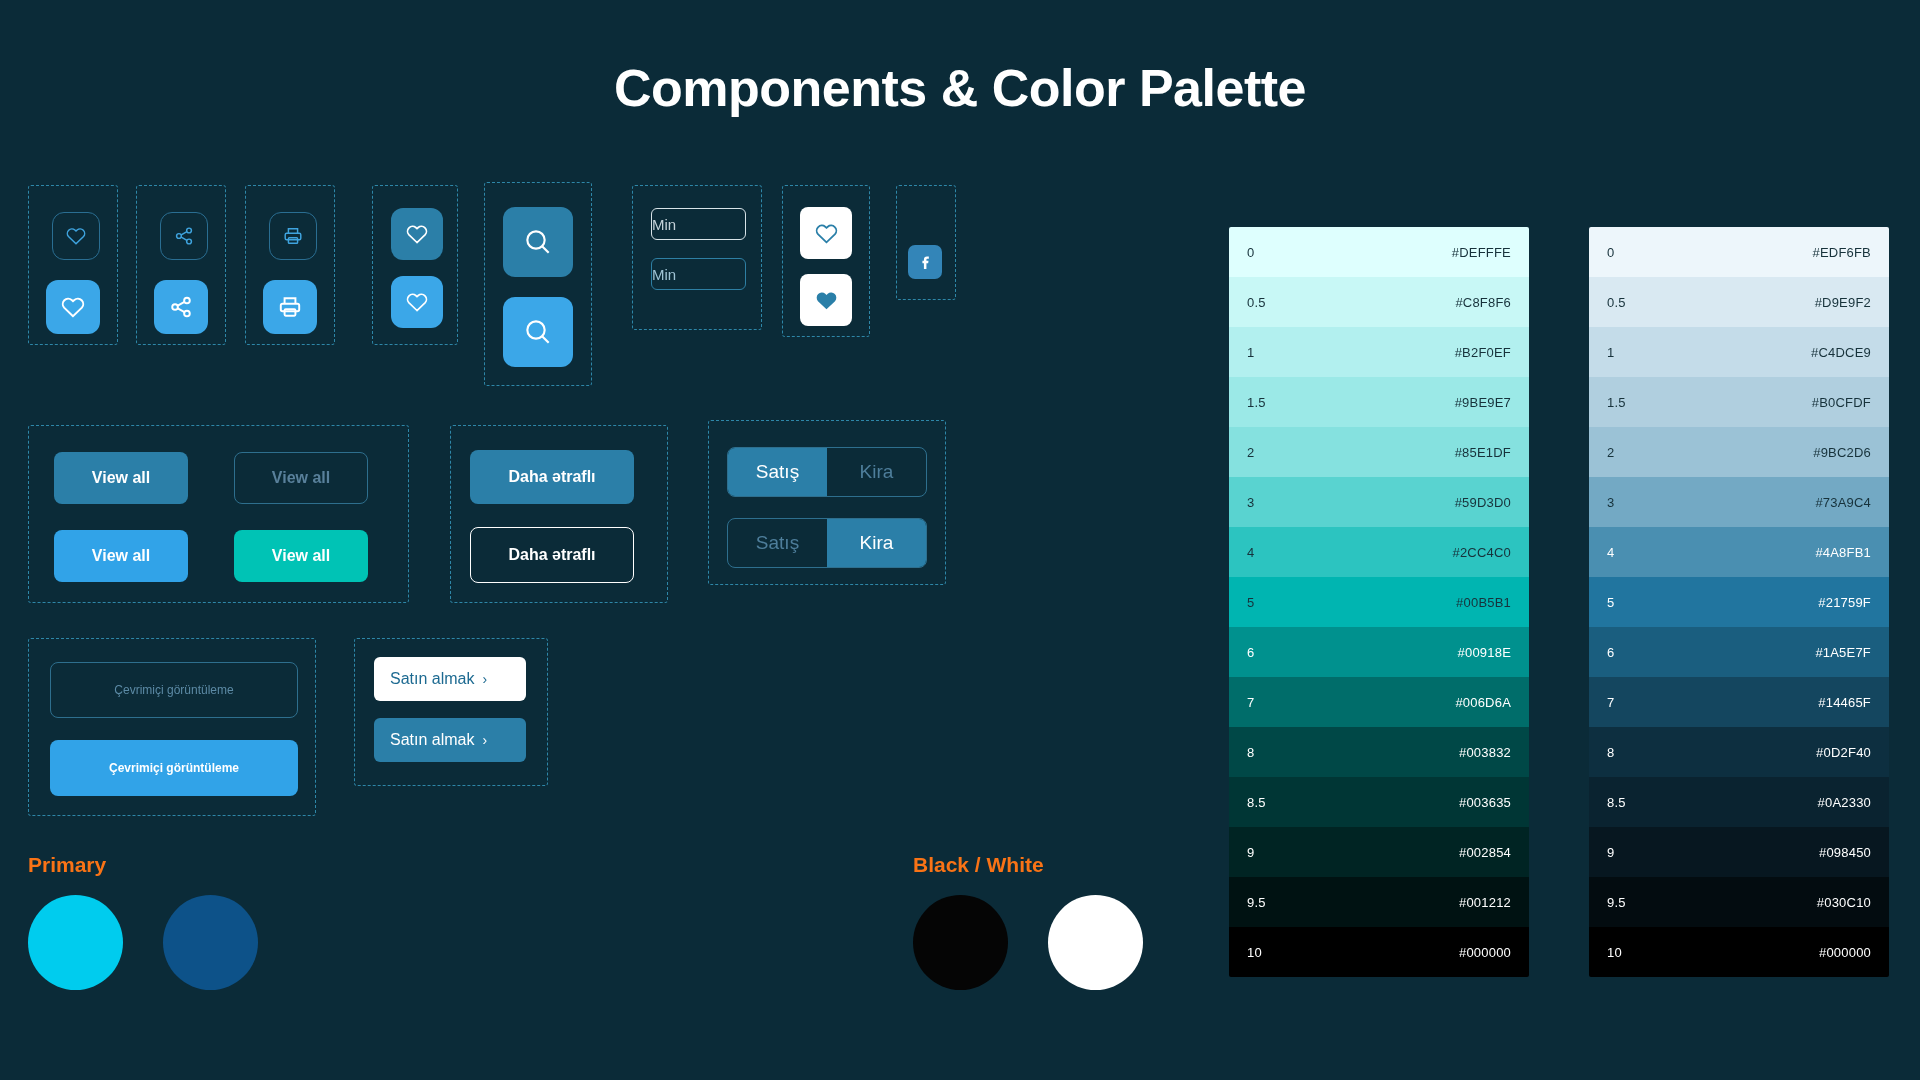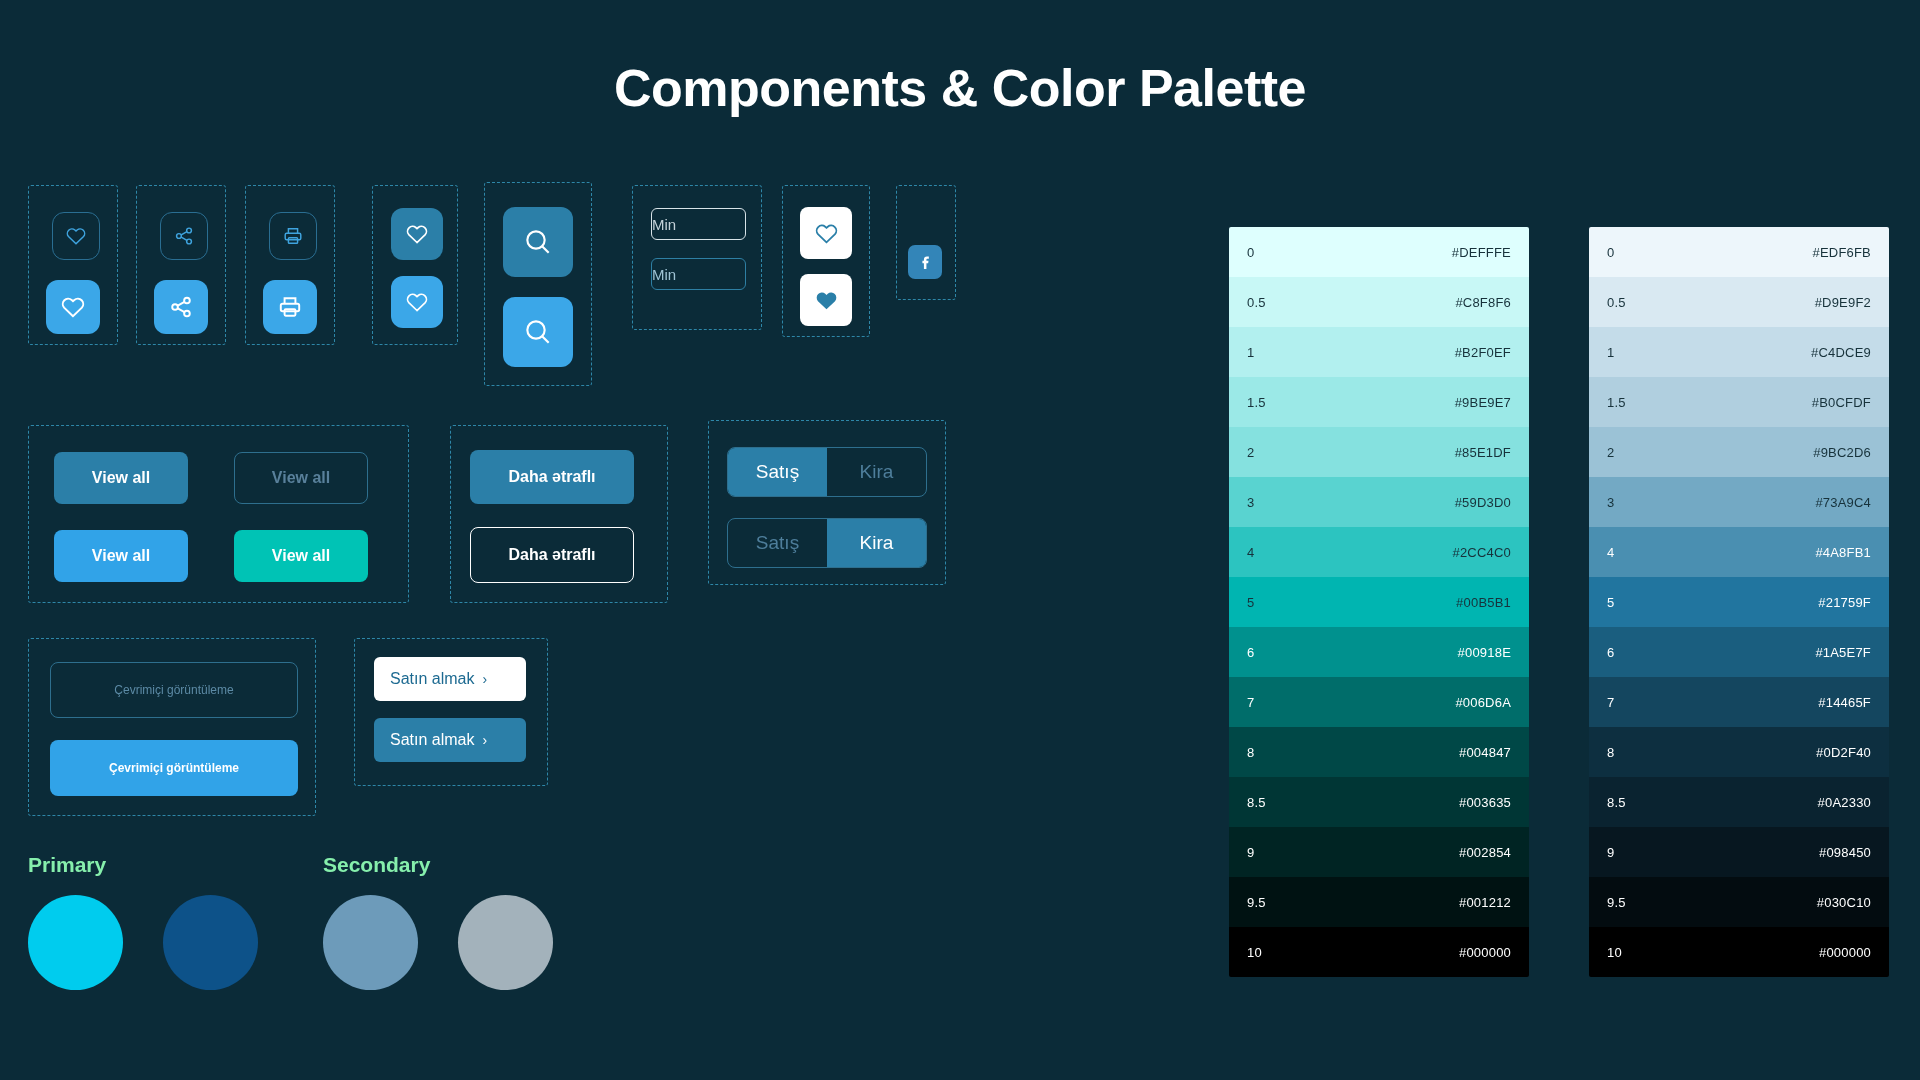--- a/index.html
+++ b/index.html
@@ -98,21 +98,21 @@
     position: absolute;
     display: flex; align-items: center; justify-content: center;
     border-radius: 8px; font-size: 12px;
   }
   .cev-out { border: 1px solid #2E6F8E; background: transparent; color: #5C8AA5; }
   .cev-fill{ background: #31A3E8; color: #FFFFFF; font-weight: 700; }
 
   
   .sw-group { position: absolute; }
   .sw-label {
-    font-size: 21px; font-weight: 700; color: #86efac;
+    font-size: 21px; font-weight: 700; color: #f97316;
     margin-bottom: 18px; white-space: nowrap;
   }
   .sw-row { display: flex; gap: 40px; }
   .circle { width: 95px; height: 95px; border-radius: 50%; }
 
   
   .palette {
     position: absolute;
     width: 300px;
     border-radius: 2px;
@@ -289,29 +289,29 @@
   </div>
 
   <div class="sw-group" style="left:28px; top:853px;">
     <div class="sw-label">Primary</div>
     <div class="sw-row">
       <div class="circle" style="background:#00CCEE;"></div>
       <div class="circle" style="background:#0D5289;"></div>
     </div>
   </div>
 
-  <div class="sw-group" style="left:323px; top:853px;">
-    <div class="sw-label">Secondary</div>
+
+
+  <div class="sw-group" style="left:913px; top:853px;">
+    <div class="sw-label">Black / White</div>
     <div class="sw-row">
-      <div class="circle" style="background:#6D9BBA;"></div>
-      <div class="circle" style="background:#A3B2BB;"></div>
+      <div class="circle" style="background:#050505;"></div>
+      <div class="circle" style="background:#FFFFFF;"></div>
     </div>
   </div>
-
-
 
   <div class="palette" id="palette-0" style="left:1229px; top:227px;">
       <div class="prow" style="background: rgb(222, 255, 254); color: rgb(23, 50, 59);">
         <span class="pstep">0</span>
         <span class="phex">#DEFFFE</span>
       </div>
       <div class="prow" style="background: rgb(200, 248, 246); color: rgb(23, 50, 59);">
         <span class="pstep">0.5</span>
         <span class="phex">#C8F8F6</span>
       </div>
@@ -342,21 +342,21 @@
       <div class="prow" style="background: rgb(0, 145, 142); color: rgb(255, 255, 255);">
         <span class="pstep">6</span>
         <span class="phex">#00918E</span>
       </div>
       <div class="prow" style="background: rgb(0, 109, 106); color: rgb(255, 255, 255);">
         <span class="pstep">7</span>
         <span class="phex">#006D6A</span>
       </div>
       <div class="prow" style="background: rgb(0, 72, 71); color: rgb(255, 255, 255);">
         <span class="pstep">8</span>
-        <span class="phex">#004847</span>
+        <span class="phex">#003832</span>
       </div>
       <div class="prow" style="background: rgb(0, 54, 53); color: rgb(255, 255, 255);">
         <span class="pstep">8.5</span>
         <span class="phex">#003635</span>
       </div>
       <div class="prow" style="background: rgb(0, 36, 35); color: rgb(255, 255, 255);">
         <span class="pstep">9</span>
         <span class="phex">#002854</span>
       </div>
       <div class="prow" style="background: rgb(0, 18, 18); color: rgb(255, 255, 255);">

